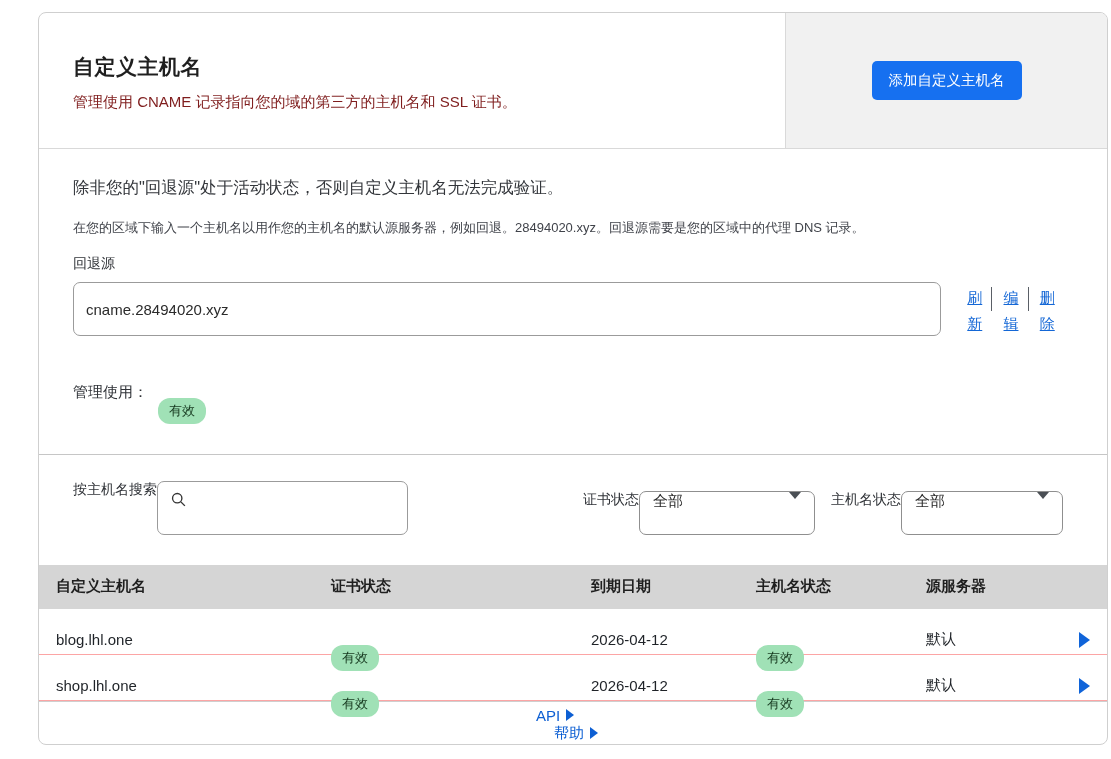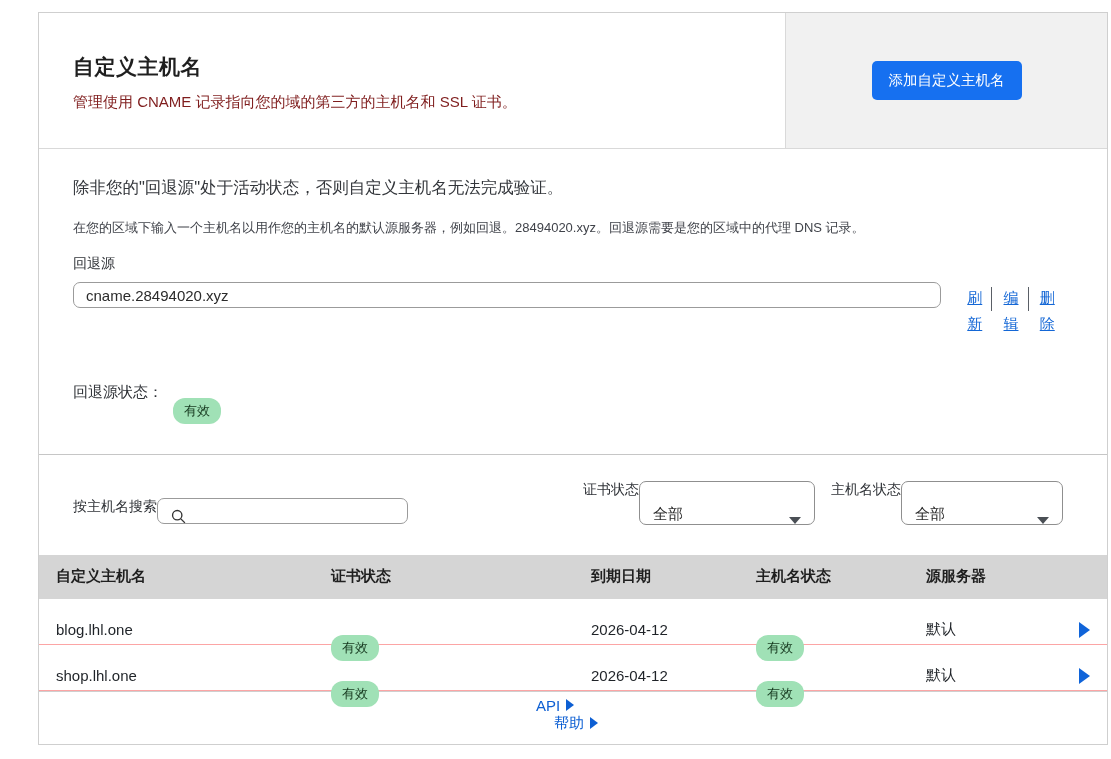--- a/index.html
+++ b/index.html
@@ -7,21 +7,21 @@
     width: 1111px; height: 759px;
     background: #ffffff;
     font-family: "Liberation Sans", "DejaVu Sans", sans-serif;
     color: #2b2b2b;
   }
   .card {
     position: absolute; left: 38px; top: 12px;
     width: 1070px; height: 733px;
     background: #fff;
     border: 1px solid #cfcfcf;
-    border-radius: 0;
+    border-radius: 8px;
     overflow: hidden;
   }
   
   .card-header { display: flex; height: 136px; border-bottom: 1px solid #d9d9d9; }
   .header-left { flex: 1; padding: 40px 0 0 34px; }
   .page-title { font-size: 21px; font-weight: bold; color: #1f1f1f; margin-bottom: 12px; letter-spacing: .5px; }
   .page-subtitle { font-size: 15px; color: #7f1d1d; }
   .header-right {
     width: 322px; background: #f1f1f1; border-left: 1px solid #d9d9d9;
     display: flex; align-items: center; justify-content: center;
@@ -31,21 +31,21 @@
     font-size: 14.5px; padding: 10px 17px; cursor: pointer;
     font-family: inherit;
   }
   
   .section-fallback { padding: 28px 34px 30px 34px; border-bottom: 1px solid #c6c6c6; }
   .notice { font-size: 16.5px; color: #33363b; margin-bottom: 20px; }
   .hint { font-size: 13px; color: #40434a; margin-bottom: 18px; }
   .field-label { font-size: 14px; color: #2f3237; margin-bottom: 9px; }
   .origin-row { display: flex; align-items: flex-start; }
   .text-input {
-    height: 26px; border: 1px solid #9b9b9b; border-radius: 7px;
+    height: 54px; border: 1px solid #9b9b9b; border-radius: 7px;
     font-size: 15px; color: #2b2b2b; padding: 9px 12px; width: 868px;
     font-family: inherit; background: #fff;
   }
   .origin-actions { display: flex; align-items: flex-start; margin-left: 24px; padding-top: 3px; text-align: right; }
   .action-link {
     color: #1467d6; font-size: 15px; text-decoration: underline;
     display: inline-block; width: 1.15em; line-height: 1.75; word-break: break-all;
     cursor: pointer;
   }
   .action-divider { width: 1px; height: 24px; background: #5a5f66; margin: 2px 9px 0 9px; }
@@ -56,21 +56,21 @@
   }
   
   .section-filters { padding: 26px 44px 0 34px; display: flex; align-items: flex-end; }
   .filter-group { display: flex; flex-direction: row; }
   .search-group { flex: 1; margin-right: 9px; }
   .search-wrap { position: relative; }
   .search-wrap .text-input { width: 100%; padding-left: 38px; }
   .search-icon { position: absolute; left: 13px; top: 10px; width: 17px; height: 17px; }
   .select-box {
     height: 44px; border: 1px solid #8f8f8f; border-radius: 7px; background: #fff;
-    display: flex; align-items: flex-end; justify-content: space-between;
+    display: flex; align-items: flex-start; justify-content: space-between;
     padding: 0 13px; font-size: 15px; color: #2b2b2b; cursor: pointer;
   }
   .select-cert { width: 176px; margin-right: 16px; }
   .select-host { width: 162px; }
   .caret-down {
     width: 0; height: 0; border-left: 6px solid transparent; border-right: 6px solid transparent;
     border-top: 7px solid #4a4f55;
   }
   
   .table { margin-top: 30px; font-size: 15px; }
@@ -124,21 +124,21 @@
       <input class="text-input" type="text" value="cname.28494020.xyz" style="">
       <div class="origin-actions">
         <a class="action-link">刷新</a>
         <span class="action-divider"></span>
         <a class="action-link">编辑</a>
         <span class="action-divider"></span>
         <a class="action-link">删除</a>
       </div>
     </div>
     <div class="status-line">
-      <span>回退源状态：</span>
+      <span>管理使用：</span>
       <span class="badge">有效</span>
     </div>
   </div>
 
   <div class="section-filters">
     <div class="filter-group search-group">
       <div class="field-label">按主机名搜索</div>
       <div class="search-wrap">
         <svg class="search-icon" viewBox="0 0 20 20">
           <circle cx="8.5" cy="8.5" r="5.5" fill="none" stroke="#333" stroke-width="1.6"></circle>

